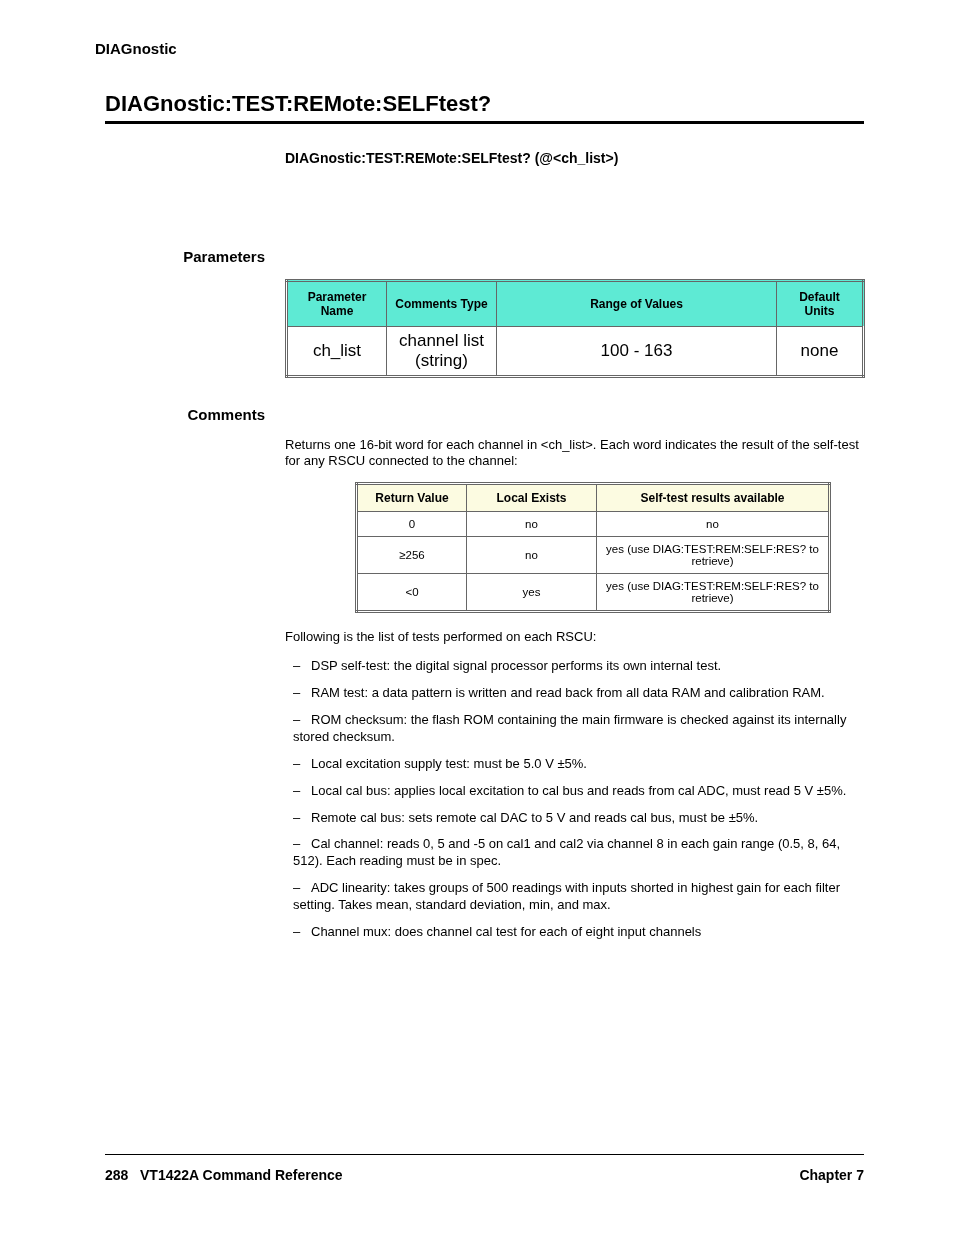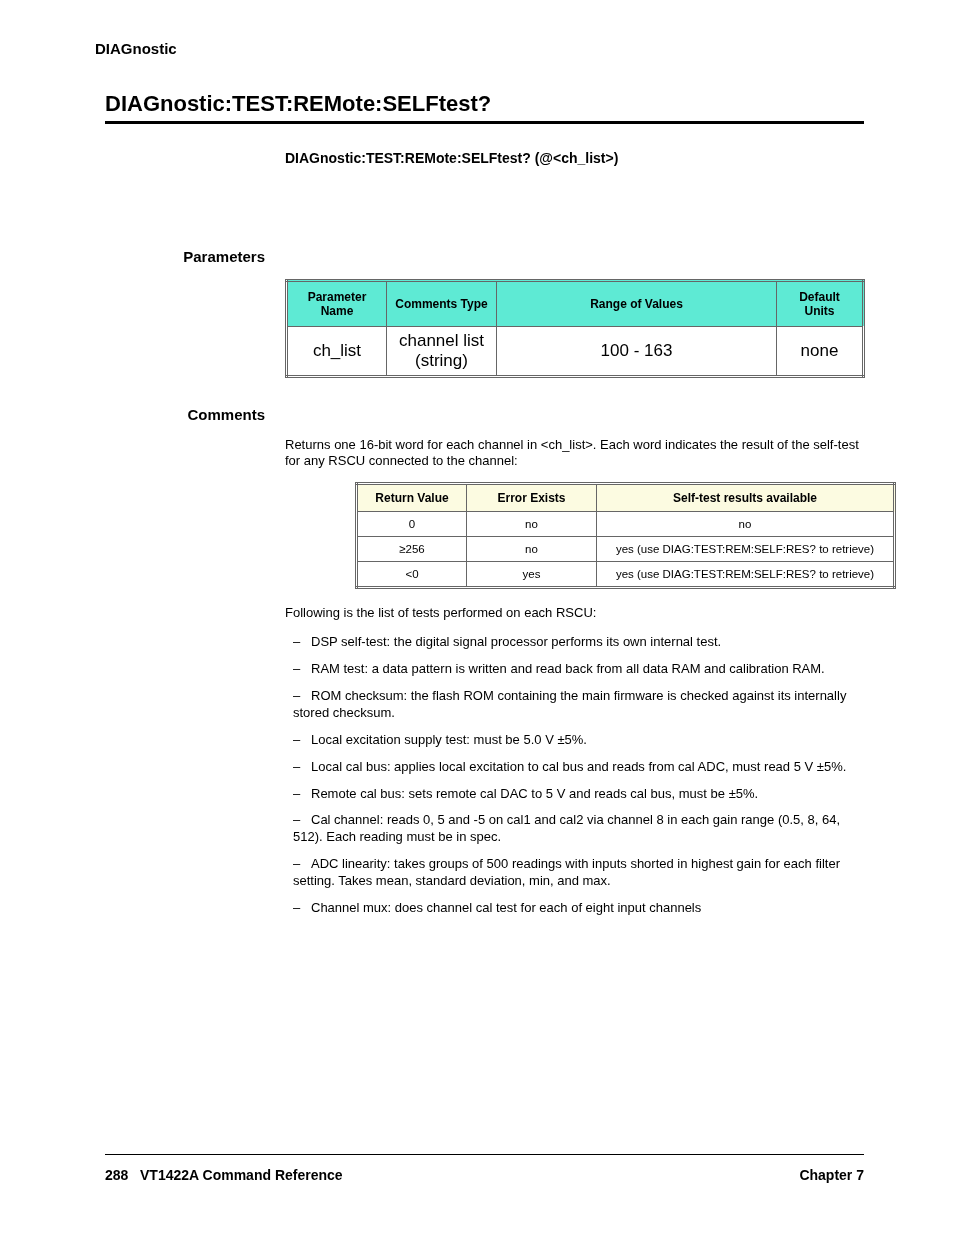--- a/index.html
+++ b/index.html
@@ -71,21 +71,21 @@
       font-size: 13px;
       line-height: 1.3;
     }
     .comments-text p { margin-bottom: 12px; }
     .result-table-wrap {
       margin-left: 250px;
       margin-bottom: 16px;
     }
     table.result-table {
       border-collapse: collapse;
-      width: 541px;
+      width: 476px;
       border: 3px double #666;
       font-size: 12px;
     }
     table.result-table th {
       background: #fcfbe1;
       border: 1px solid #666;
       padding: 6px;
       text-align: center;
       font-weight: bold;
     }
@@ -159,21 +159,21 @@
 
 <div class="comments-text">
   <p>Returns one 16-bit word for each channel in &lt;ch_list&gt;. Each word indicates the result of the self-test for any RSCU connected to the channel:</p>
 </div>
 
 <div class="result-table-wrap">
   <table class="result-table">
     <tbody>
         <tr class="result-thick">
       <th style="width:110px">Return Value</th>
-      <th style="width:130px">Error Exists</th>
+      <th style="width:130px">Local Exists</th>
       <th>Self-test results available</th>
     </tr>
     <tr>
       <td>0</td>
       <td>no</td>
       <td>no</td>
     </tr>
     <tr>
       <td>≥256</td>
       <td>no</td>

